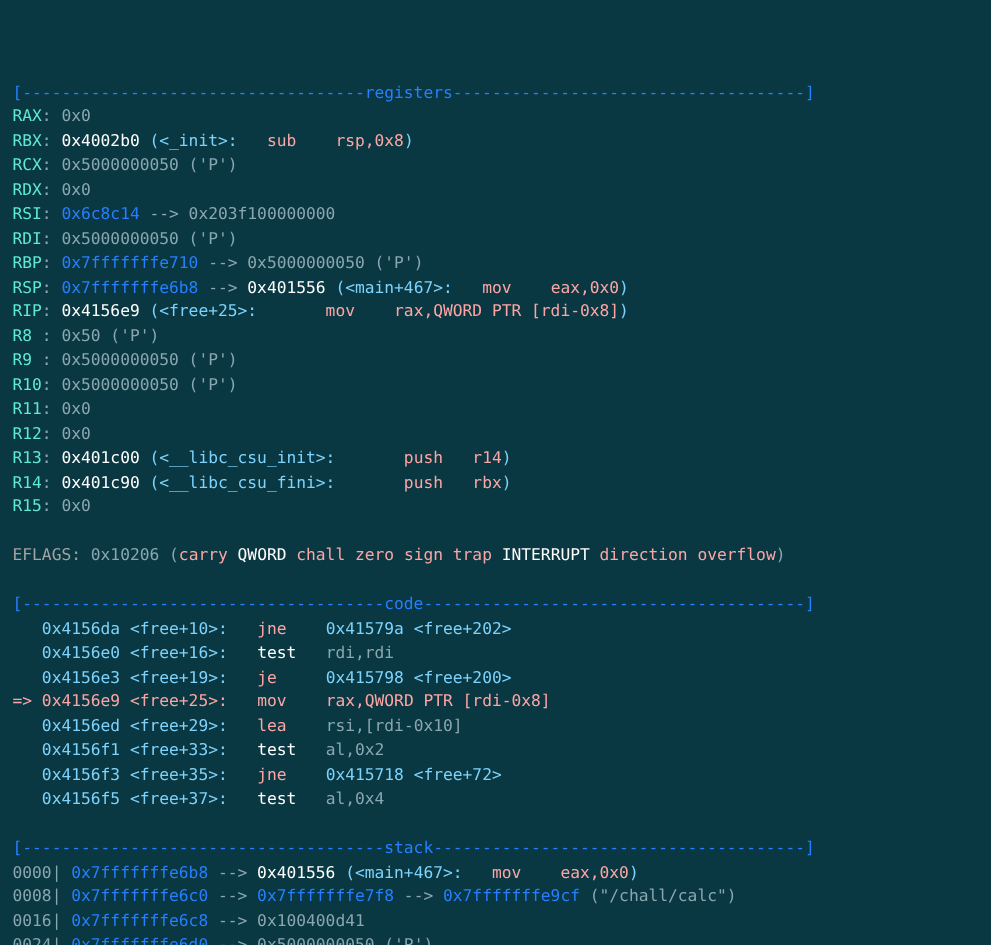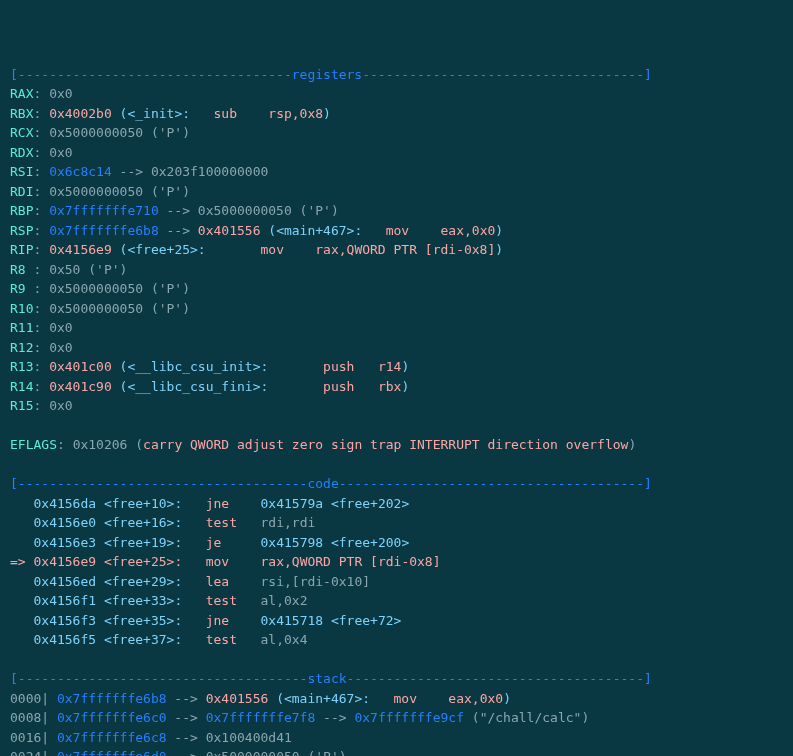--- a/index.html
+++ b/index.html
@@ -1,30 +1,30 @@
 <!DOCTYPE html>
 <html><head>
 <meta charset="utf-8">
 <style>
   html,body{margin:0;padding:0;background:#0a3842;color:#8aa6b1;font-family:ui-monospace,Menlo,Consolas,monospace;font-size:13px;line-height:1.5}
   .terminal{padding:6px 10px;white-space:pre;min-width:793px}
   .blue{color:#257fff}
-  .red{color:#fca5a5}
+  .red{color:#ffffff}
   .green{color:#fca5a5}
   .yellow{color:#5eead4}
   .gray{color:#8aa6b1}
   .syscol{color:#7dd3fc}
-  .white{color:#5eead4}
+  .white{color:#a3a3a3}
   .row{display:block}
 </style>
 </head>
 <body>
 <div class="terminal">
 
 
 <div id="reg-block"><div class="blue">[-----------------------------------registers------------------------------------]</div><div class="row"><span class="yellow">RAX</span><span class="gray">: </span><span class="gray">0x0</span></div><div class="row"><span class="yellow">RBX</span><span class="gray">: </span><span class="red">0x4002b0</span><span class="syscol"> (&lt;_init&gt;:</span><span class="green">   sub    rsp,0x8</span><span class="syscol">)</span></div><div class="row"><span class="yellow">RCX</span><span class="gray">: </span><span class="gray">0x5000000050 ('P')</span></div><div class="row"><span class="yellow">RDX</span><span class="gray">: </span><span class="gray">0x0</span></div><div class="row"><span class="yellow">RSI</span><span class="gray">: </span><span class="blue">0x6c8c14</span><span class="gray"> --&gt; 0x203f100000000</span></div><div class="row"><span class="yellow">RDI</span><span class="gray">: </span><span class="gray">0x5000000050 ('P')</span></div><div class="row"><span class="yellow">RBP</span><span class="gray">: </span><span class="blue">0x7fffffffe710</span><span class="gray"> --&gt; 0x5000000050 ('P')</span></div><div class="row"><span class="yellow">RSP</span><span class="gray">: </span><span class="blue">0x7fffffffe6b8</span><span class="gray"> --&gt; </span><span class="red">0x401556</span><span class="syscol"> (&lt;main+467&gt;:</span><span class="green">   mov    eax,0x0</span><span class="syscol">)</span></div><div class="row"><span class="yellow">RIP</span><span class="gray">: </span><span class="red">0x4156e9</span><span class="syscol"> (&lt;free+25&gt;:</span><span class="green">       mov    rax,QWORD PTR [rdi-0x8]</span><span class="syscol">)</span></div><div class="row"><span class="yellow">R8 </span><span class="gray">: </span><span class="gray">0x50 ('P')</span></div><div class="row"><span class="yellow">R9 </span><span class="gray">: </span><span class="gray">0x5000000050 ('P')</span></div><div class="row"><span class="yellow">R10</span><span class="gray">: </span><span class="gray">0x5000000050 ('P')</span></div><div class="row"><span class="yellow">R11</span><span class="gray">: </span><span class="gray">0x0</span></div><div class="row"><span class="yellow">R12</span><span class="gray">: </span><span class="gray">0x0</span></div><div class="row"><span class="yellow">R13</span><span class="gray">: </span><span class="red">0x401c00</span><span class="syscol"> (&lt;__libc_csu_init&gt;:</span><span class="green">       push   r14</span><span class="syscol">)</span></div><div class="row"><span class="yellow">R14</span><span class="gray">: </span><span class="red">0x401c90</span><span class="syscol"> (&lt;__libc_csu_fini&gt;:</span><span class="green">       push   rbx</span><span class="syscol">)</span></div><div class="row"><span class="yellow">R15</span><span class="gray">: </span><span class="gray">0x0</span></div></div>
-<div id="eflags-block"><div class="row"><span class="white">EFLAGS</span><span class="gray">: </span><span class="gray">0x10206</span><span class="gray"> (</span><span class="green">carry </span><span class="red">QWORD</span><span class="green"> adjust zero sign trap </span><span class="red">INTERRUPT</span><span class="green"> direction overflow</span><span class="gray">)</span></div></div>
+<div id="eflags-block"><div class="row"><span class="white">EFLAGS</span><span class="gray">: </span><span class="gray">0x10206</span><span class="gray"> (</span><span class="green">carry </span><span class="red">QWORD</span><span class="green"> chall zero sign trap </span><span class="red">INTERRUPT</span><span class="green"> direction overflow</span><span class="gray">)</span></div></div>
 <div id="code-block"><div class="blue">[-------------------------------------code---------------------------------------]</div><div class="row"><span class="gray">   </span><span class="syscol">0x4156da</span><span class="syscol"> &lt;free+10&gt;</span><span class="syscol">:   </span><span class="green">jne</span><span class="gray">    </span><span class="syscol">0x41579a &lt;free+202&gt;</span></div><div class="row"><span class="gray">   </span><span class="syscol">0x4156e0</span><span class="syscol"> &lt;free+16&gt;</span><span class="syscol">:   </span><span class="red">test</span><span class="gray">   </span><span class="gray">rdi,rdi</span></div><div class="row"><span class="gray">   </span><span class="syscol">0x4156e3</span><span class="syscol"> &lt;free+19&gt;</span><span class="syscol">:   </span><span class="green">je</span><span class="gray">     </span><span class="syscol">0x415798 &lt;free+200&gt;</span></div><div class="row"><span class="green">=&gt; </span><span class="green">0x4156e9</span><span class="green"> &lt;free+25&gt;</span><span class="green">:   </span><span class="green">mov</span><span class="gray">    </span><span class="green">rax,QWORD PTR [rdi-0x8]</span></div><div class="row"><span class="gray">   </span><span class="syscol">0x4156ed</span><span class="syscol"> &lt;free+29&gt;</span><span class="syscol">:   </span><span class="green">lea</span><span class="gray">    </span><span class="gray">rsi,[rdi-0x10]</span></div><div class="row"><span class="gray">   </span><span class="syscol">0x4156f1</span><span class="syscol"> &lt;free+33&gt;</span><span class="syscol">:   </span><span class="red">test</span><span class="gray">   </span><span class="gray">al,0x2</span></div><div class="row"><span class="gray">   </span><span class="syscol">0x4156f3</span><span class="syscol"> &lt;free+35&gt;</span><span class="syscol">:   </span><span class="green">jne</span><span class="gray">    </span><span class="syscol">0x415718 &lt;free+72&gt;</span></div><div class="row"><span class="gray">   </span><span class="syscol">0x4156f5</span><span class="syscol"> &lt;free+37&gt;</span><span class="syscol">:   </span><span class="red">test</span><span class="gray">   </span><span class="gray">al,0x4</span></div></div>
 <div id="stack-block"><div class="blue">[-------------------------------------stack--------------------------------------]</div><div class="row"><span class="gray">0000| </span><span class="blue">0x7fffffffe6b8</span><span class="gray"> --&gt; </span><span class="red">0x401556</span><span class="syscol"> (&lt;main+467&gt;:</span><span class="green">   mov    eax,0x0</span><span class="syscol">)</span></div><div class="row"><span class="gray">0008| </span><span class="blue">0x7fffffffe6c0</span><span class="gray"> --&gt; </span><span class="blue">0x7fffffffe7f8</span><span class="gray"> --&gt; </span><span class="blue">0x7fffffffe9cf</span><span class="gray"> ("/chall/calc")</span></div><div class="row"><span class="gray">0016| </span><span class="blue">0x7fffffffe6c8</span><span class="gray"> --&gt; </span><span class="gray">0x100400d41</span></div><div class="row"><span class="gray">0024| </span><span class="blue">0x7fffffffe6d0</span><span class="gray"> --&gt; </span><span class="gray">0x5000000050 ('P')</span></div></div>
 
 
 
 </div>
 
 </body></html>

